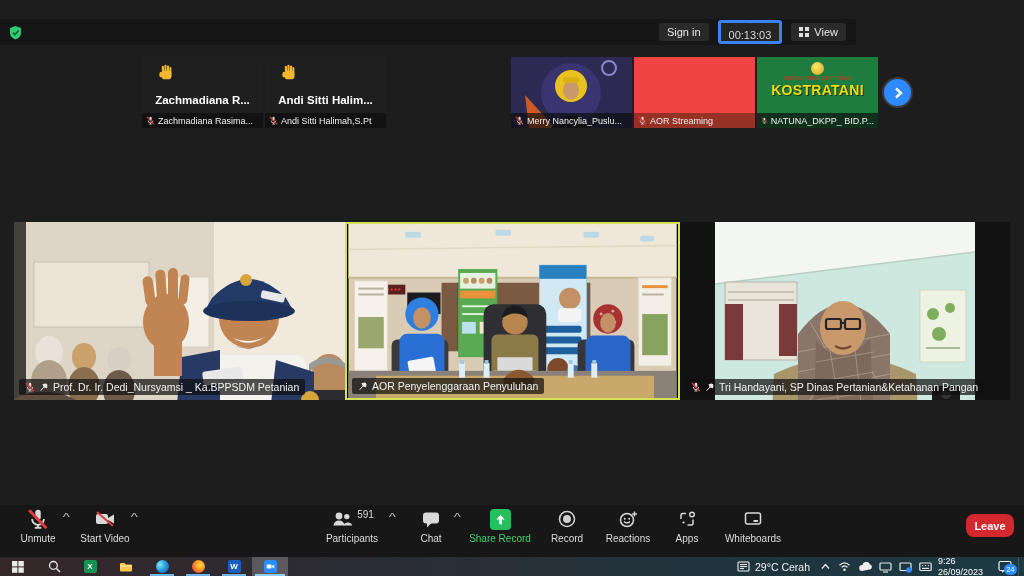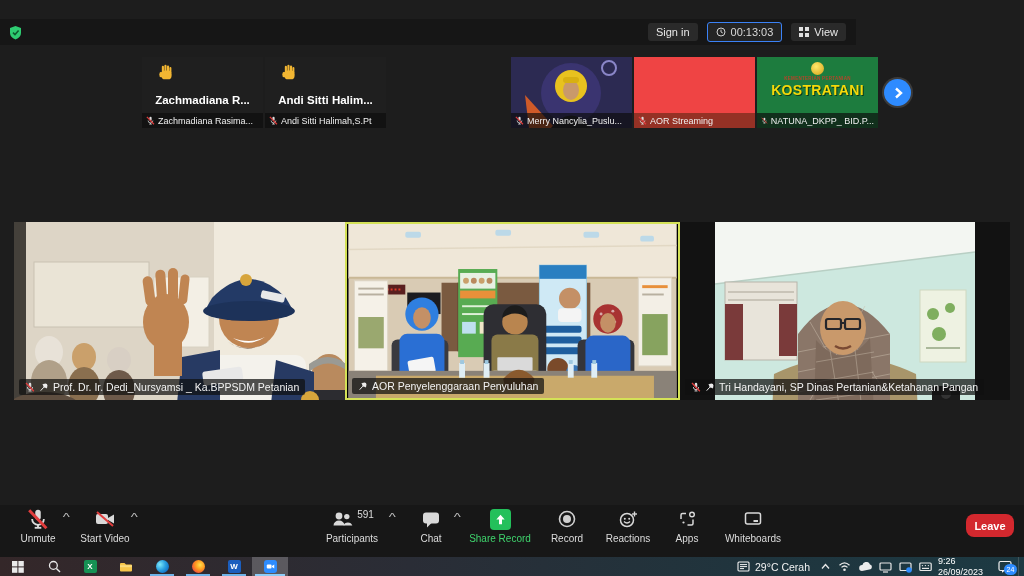--- a/index.html
+++ b/index.html
@@ -18,21 +18,21 @@
   .restore-box::after{content:"";position:absolute;left:2px;top:-3px;width:7px;height:7px;
           border:1px solid #333;border-bottom:none;border-left:none;}
 
   
   .topbar{position:absolute;top:19px;left:0;width:856px;height:26px;background:#161616;
           display:flex;align-items:center;z-index:20;}
   .shield{margin-left:8px;display:flex;}
   .topbar-right{margin-left:auto;display:flex;align-items:center;gap:9px;margin-right:10px;}
   .pill{background:#2a2a2a;border-radius:3px;height:18px;display:flex;align-items:center;
         padding:0 8px;font-size:11px;color:#e8e8e8;gap:5px;}
-  .pill.timer{background:#242424;border:1px solid #3b82f6;color:#d8d8d8;}
+  .pill.timer{background:#242424;border:3px solid #3b82f6;color:#d8d8d8;flex-direction:column;}
 
   
   .fs-tile{position:absolute;top:57px;width:121px;height:71px;background:#1f1f1f;overflow:hidden;}
   .fs-label{position:absolute;left:0;right:0;bottom:0;height:15px;background:rgba(12,12,12,.68);
             display:flex;align-items:center;gap:3px;padding:0 4px;font-size:9px;color:#f0f0f0;
             white-space:nowrap;overflow:hidden;}
   .fs-name{position:absolute;top:37px;left:0;right:0;text-align:center;font-weight:bold;
            font-size:11.5px;color:#fff;white-space:nowrap;overflow:hidden;}
   .hand{position:absolute;top:7px;left:16px;}
   .fs-orange{background:#ef4444;}

